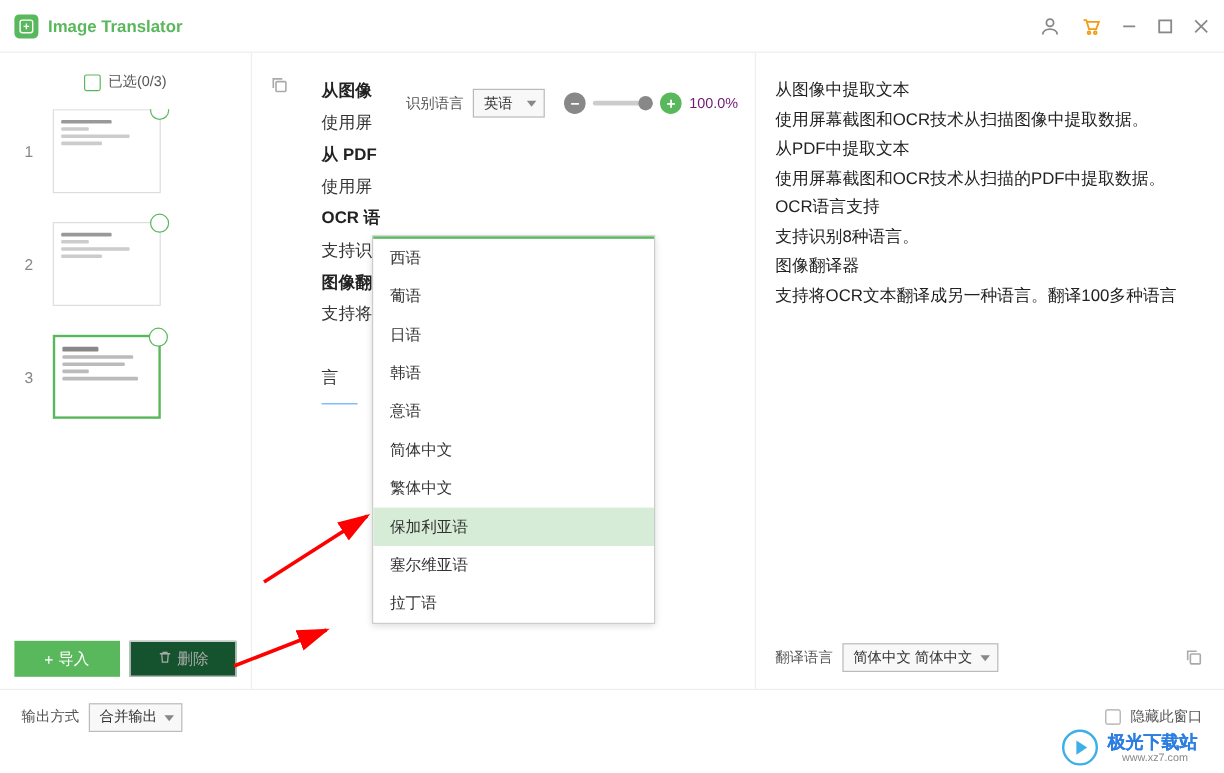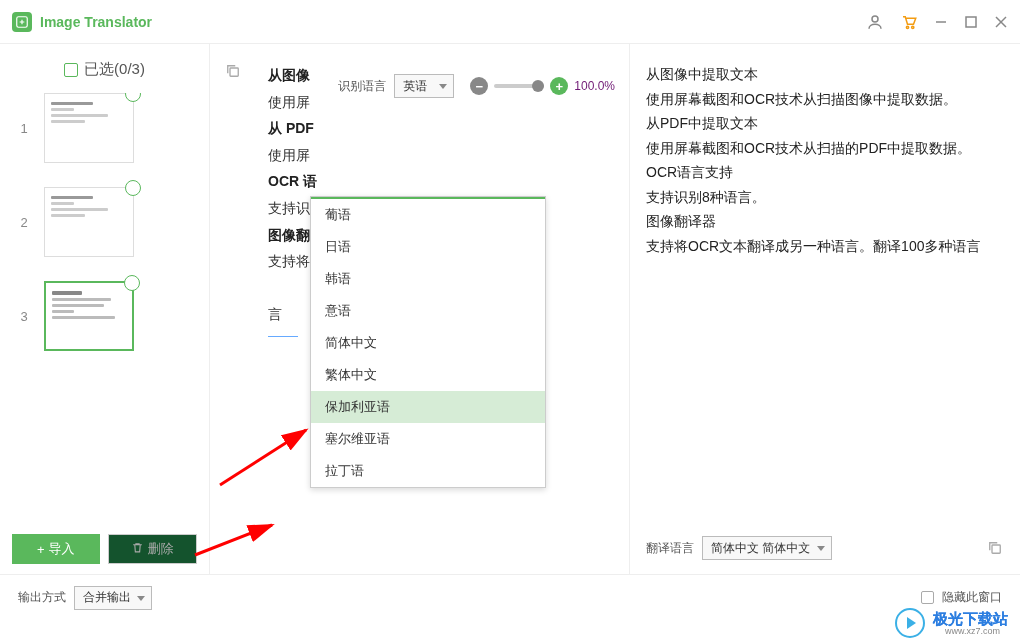--- a/index.html
+++ b/index.html
@@ -16,21 +16,21 @@
     .cart-icon { color: #f39c12; }
     .win-btn { width: 14px; height: 14px; cursor: pointer; color: #888; }
     
     
     .content { display: flex; height: 530px; }
     
     
     .left-panel { width: 210px; border-right: 1px solid #eee; padding: 16px 12px 10px 12px; display: flex; flex-direction: column; }
     .select-row { display: flex; align-items: center; justify-content: center; margin-bottom: 14px; }
     .select-checkbox { width: 14px; height: 14px; border: 1.5px solid #5ab85c; border-radius: 2px; margin-right: 6px; }
-    .select-label { font-size: 15px; color: #555; }
+    .select-label { font-size: 12px; color: #555; }
     
     .thumb-list { flex: 1; overflow-y: auto; }
     .thumb-item { display: flex; align-items: center; margin-bottom: 24px; position: relative; }
     .thumb-num { width: 24px; text-align: center; color: #888; font-size: 13px; }
     .thumb-box { width: 90px; height: 70px; background: #fff; border: 1px solid #ddd; margin-left: 8px; position: relative; padding: 8px 6px; }
     .thumb-box.selected { border: 2px solid #5ab85c; }
     .thumb-circle { position: absolute; top: -8px; right: -8px; width: 16px; height: 16px; border: 1.5px solid #5ab85c; border-radius: 50%; background: #fff; }
     .thumb-line { height: 3px; background: #ccc; margin-bottom: 3px; border-radius: 1px; }
     .thumb-line.l1 { width: 55%; background: #999; }
     .thumb-line.l2 { width: 30%; }
@@ -81,21 +81,21 @@
     
     .right-panel { flex: 1; padding: 18px 16px 10px 16px; display: flex; flex-direction: column; }
     .right-text { flex: 1; font-size: 14px; line-height: 1.75; color: #222; }
     .right-bottom { display: flex; align-items: center; gap: 8px; padding-top: 8px; height: 40px; }
     .right-copy { width: 18px; height: 18px; color: #aaa; cursor: pointer; margin-left: auto; }
     
     
     .footer { height: 46px; border-top: 1px solid #eee; display: flex; align-items: center; padding: 0 18px; }
     .footer-right { margin-left: auto; display: flex; align-items: center; gap: 8px; }
     .chk { width: 13px; height: 13px; border: 1px solid #aaa; border-radius: 2px; }
-    .watermark { position: absolute; right: 12px; bottom: 6px; display: flex; align-items: center; pointer-events: none; }
+    .watermark { position: absolute; right: 22px; bottom: 6px; display: flex; align-items: center; pointer-events: none; }
     .wm-circle { width: 30px; height: 30px; border: 2px solid #3bb0e6; border-radius: 50%; display:flex; align-items:center; justify-content:center; }
     .wm-arrow { width:0; height:0; border-top:6px solid transparent; border-bottom:6px solid transparent; border-left:9px solid #3bb0e6; margin-right:-2px;}
     .wm-text { font-size: 15px; font-weight: 700; background: linear-gradient(90deg,#2c7ee0,#2c7ee0); -webkit-background-clip: text; color: #2c7ee0; margin-left: 4px; line-height:1;}
     .wm-sub { font-size: 9px; color: #888; margin-left: 16px; }
     
     
     .annotations { position: absolute; top: 0; left: 0; width: 1020px; height: 644px; pointer-events: none; z-index: 40; }
   </style>
 </head>
 <body>
@@ -269,20 +269,21 @@
   </div>
   <div class="footer-right">
     <div class="chk"></div>
     <span class="label-txt">隐藏此窗口</span>
   </div>
 </div>
 
 <div class="dropdown-menu">
   <div class="dropdown-green-line"></div>
   <div class="dropdown-inner" id="dd-inner">
+      <div class="dropdown-item">西语</div>
       <div class="dropdown-item">葡语</div>
       <div class="dropdown-item">日语</div>
       <div class="dropdown-item">韩语</div>
       <div class="dropdown-item">意语</div>
       <div class="dropdown-item">简体中文</div>
       <div class="dropdown-item">繁体中文</div>
       <div class="dropdown-item highlighted">保加利亚语</div>
       <div class="dropdown-item">塞尔维亚语</div>
       <div class="dropdown-item">拉丁语</div>
     </div>

